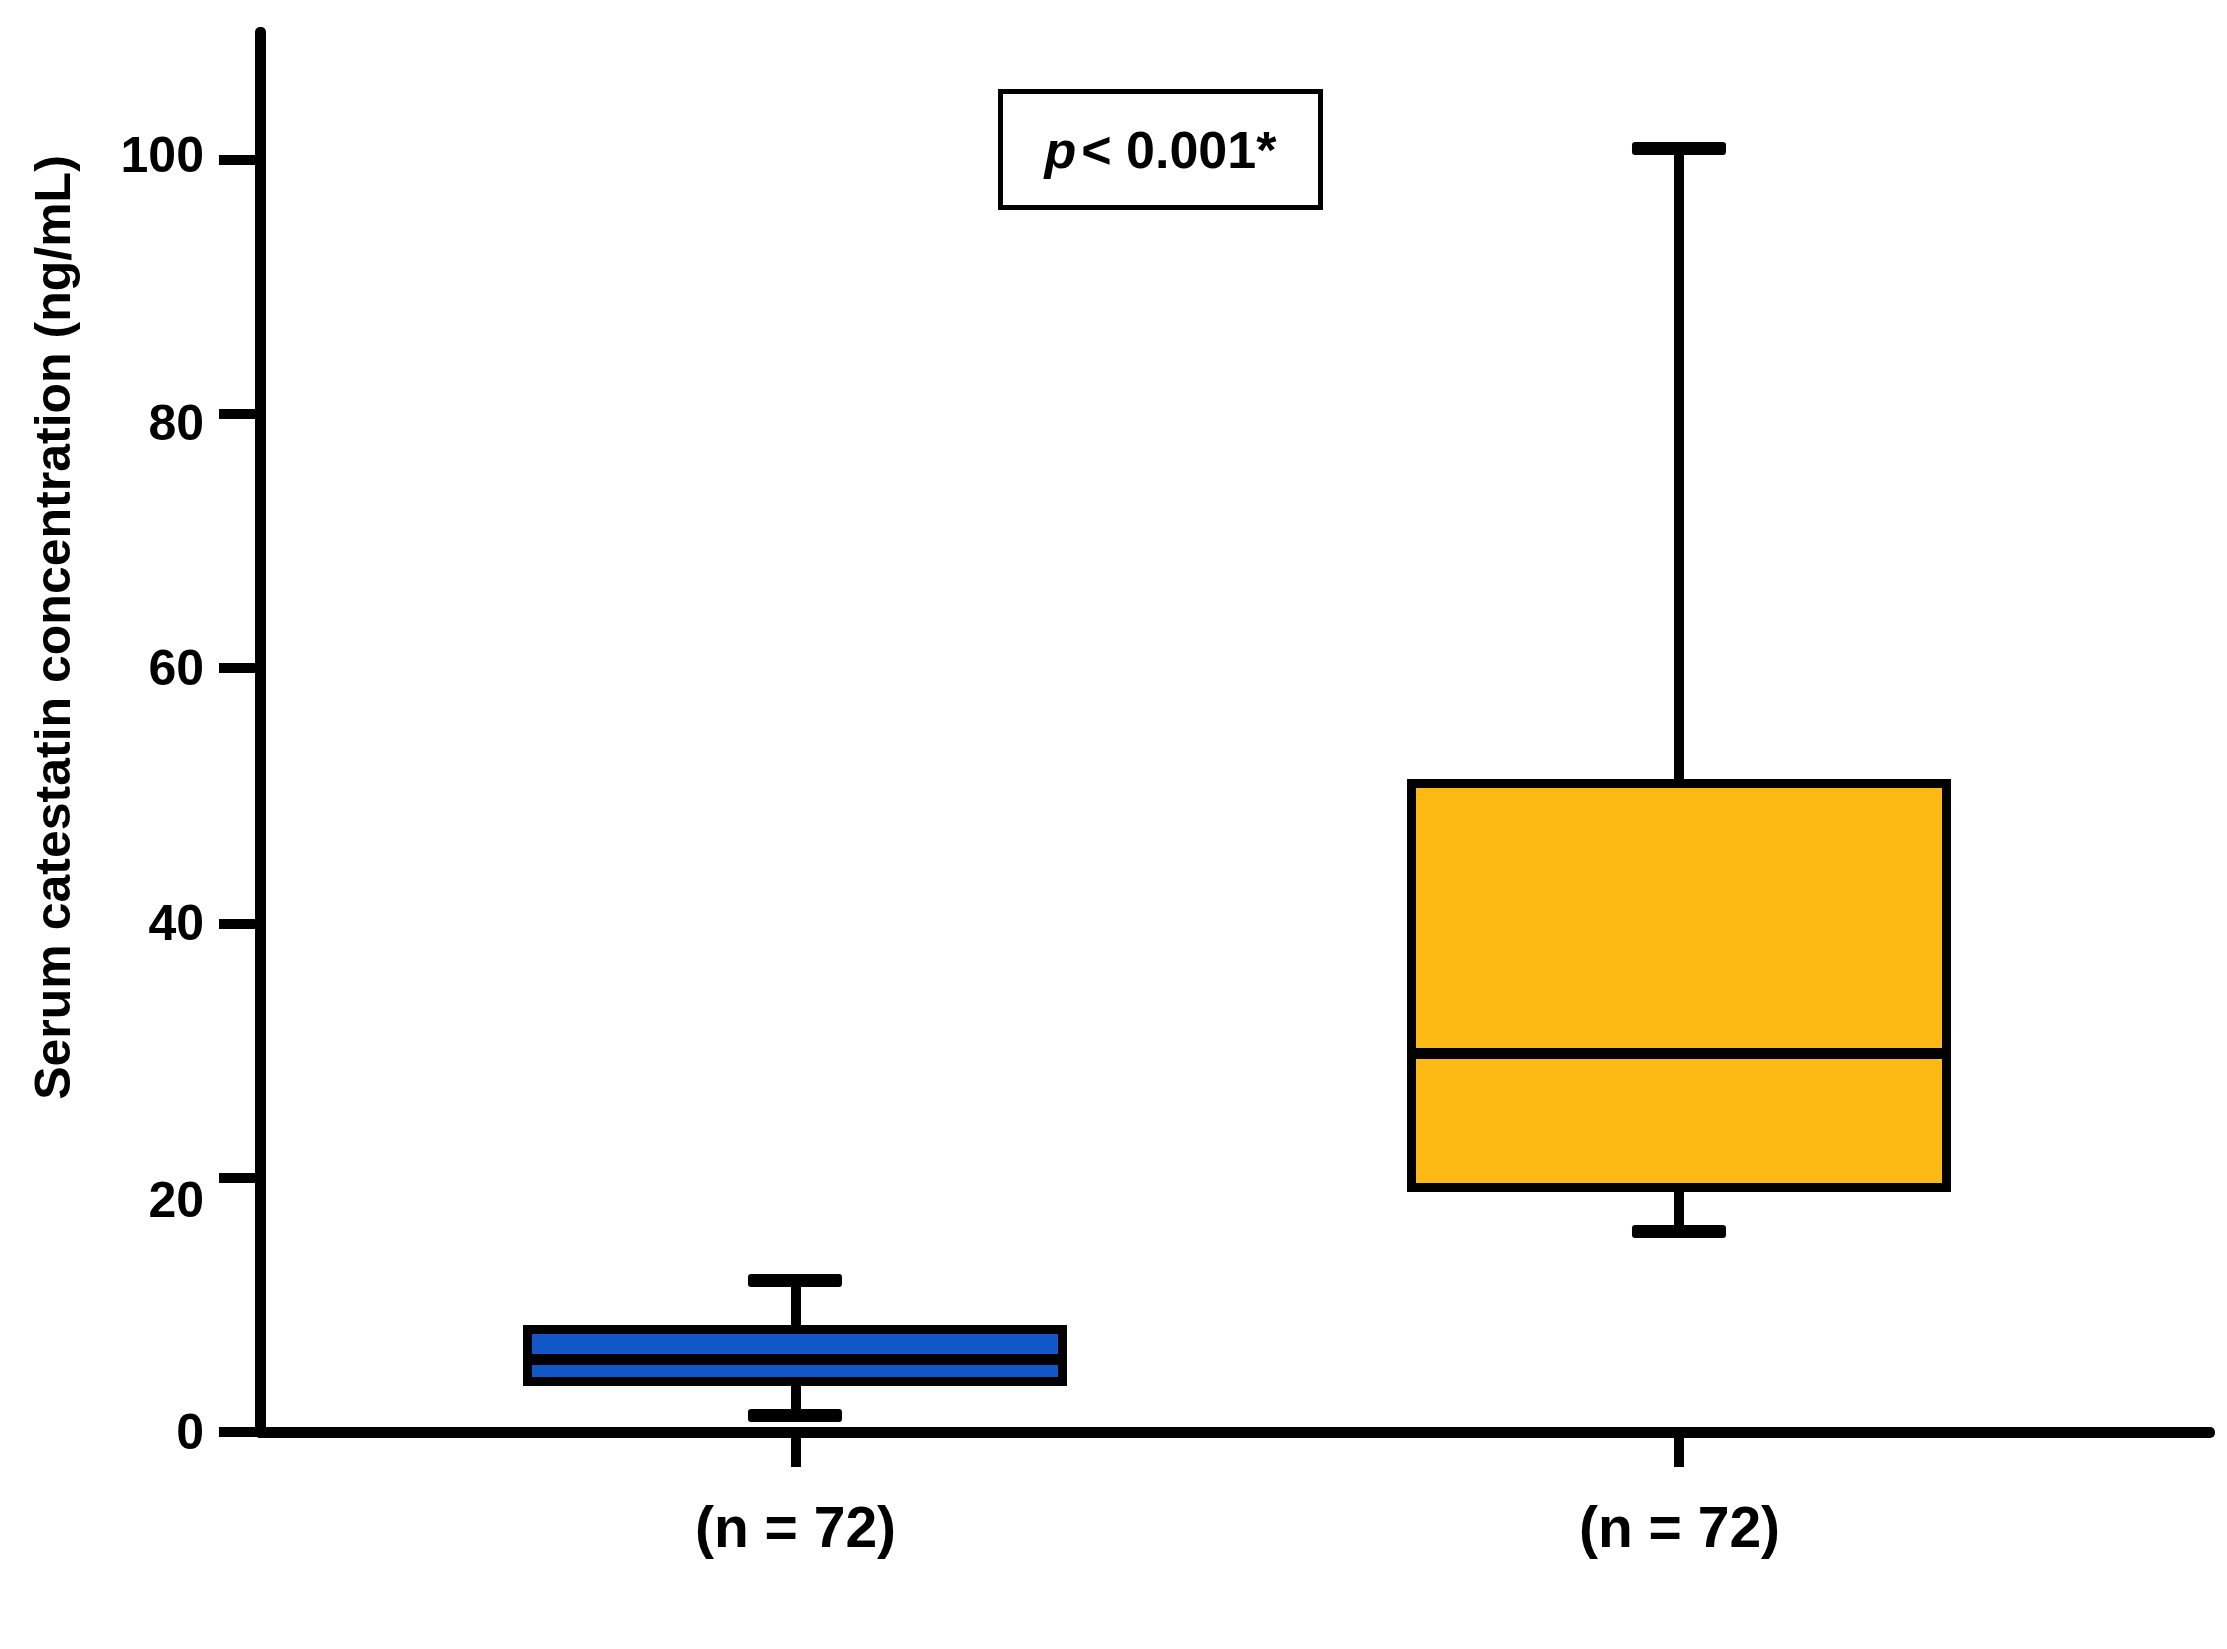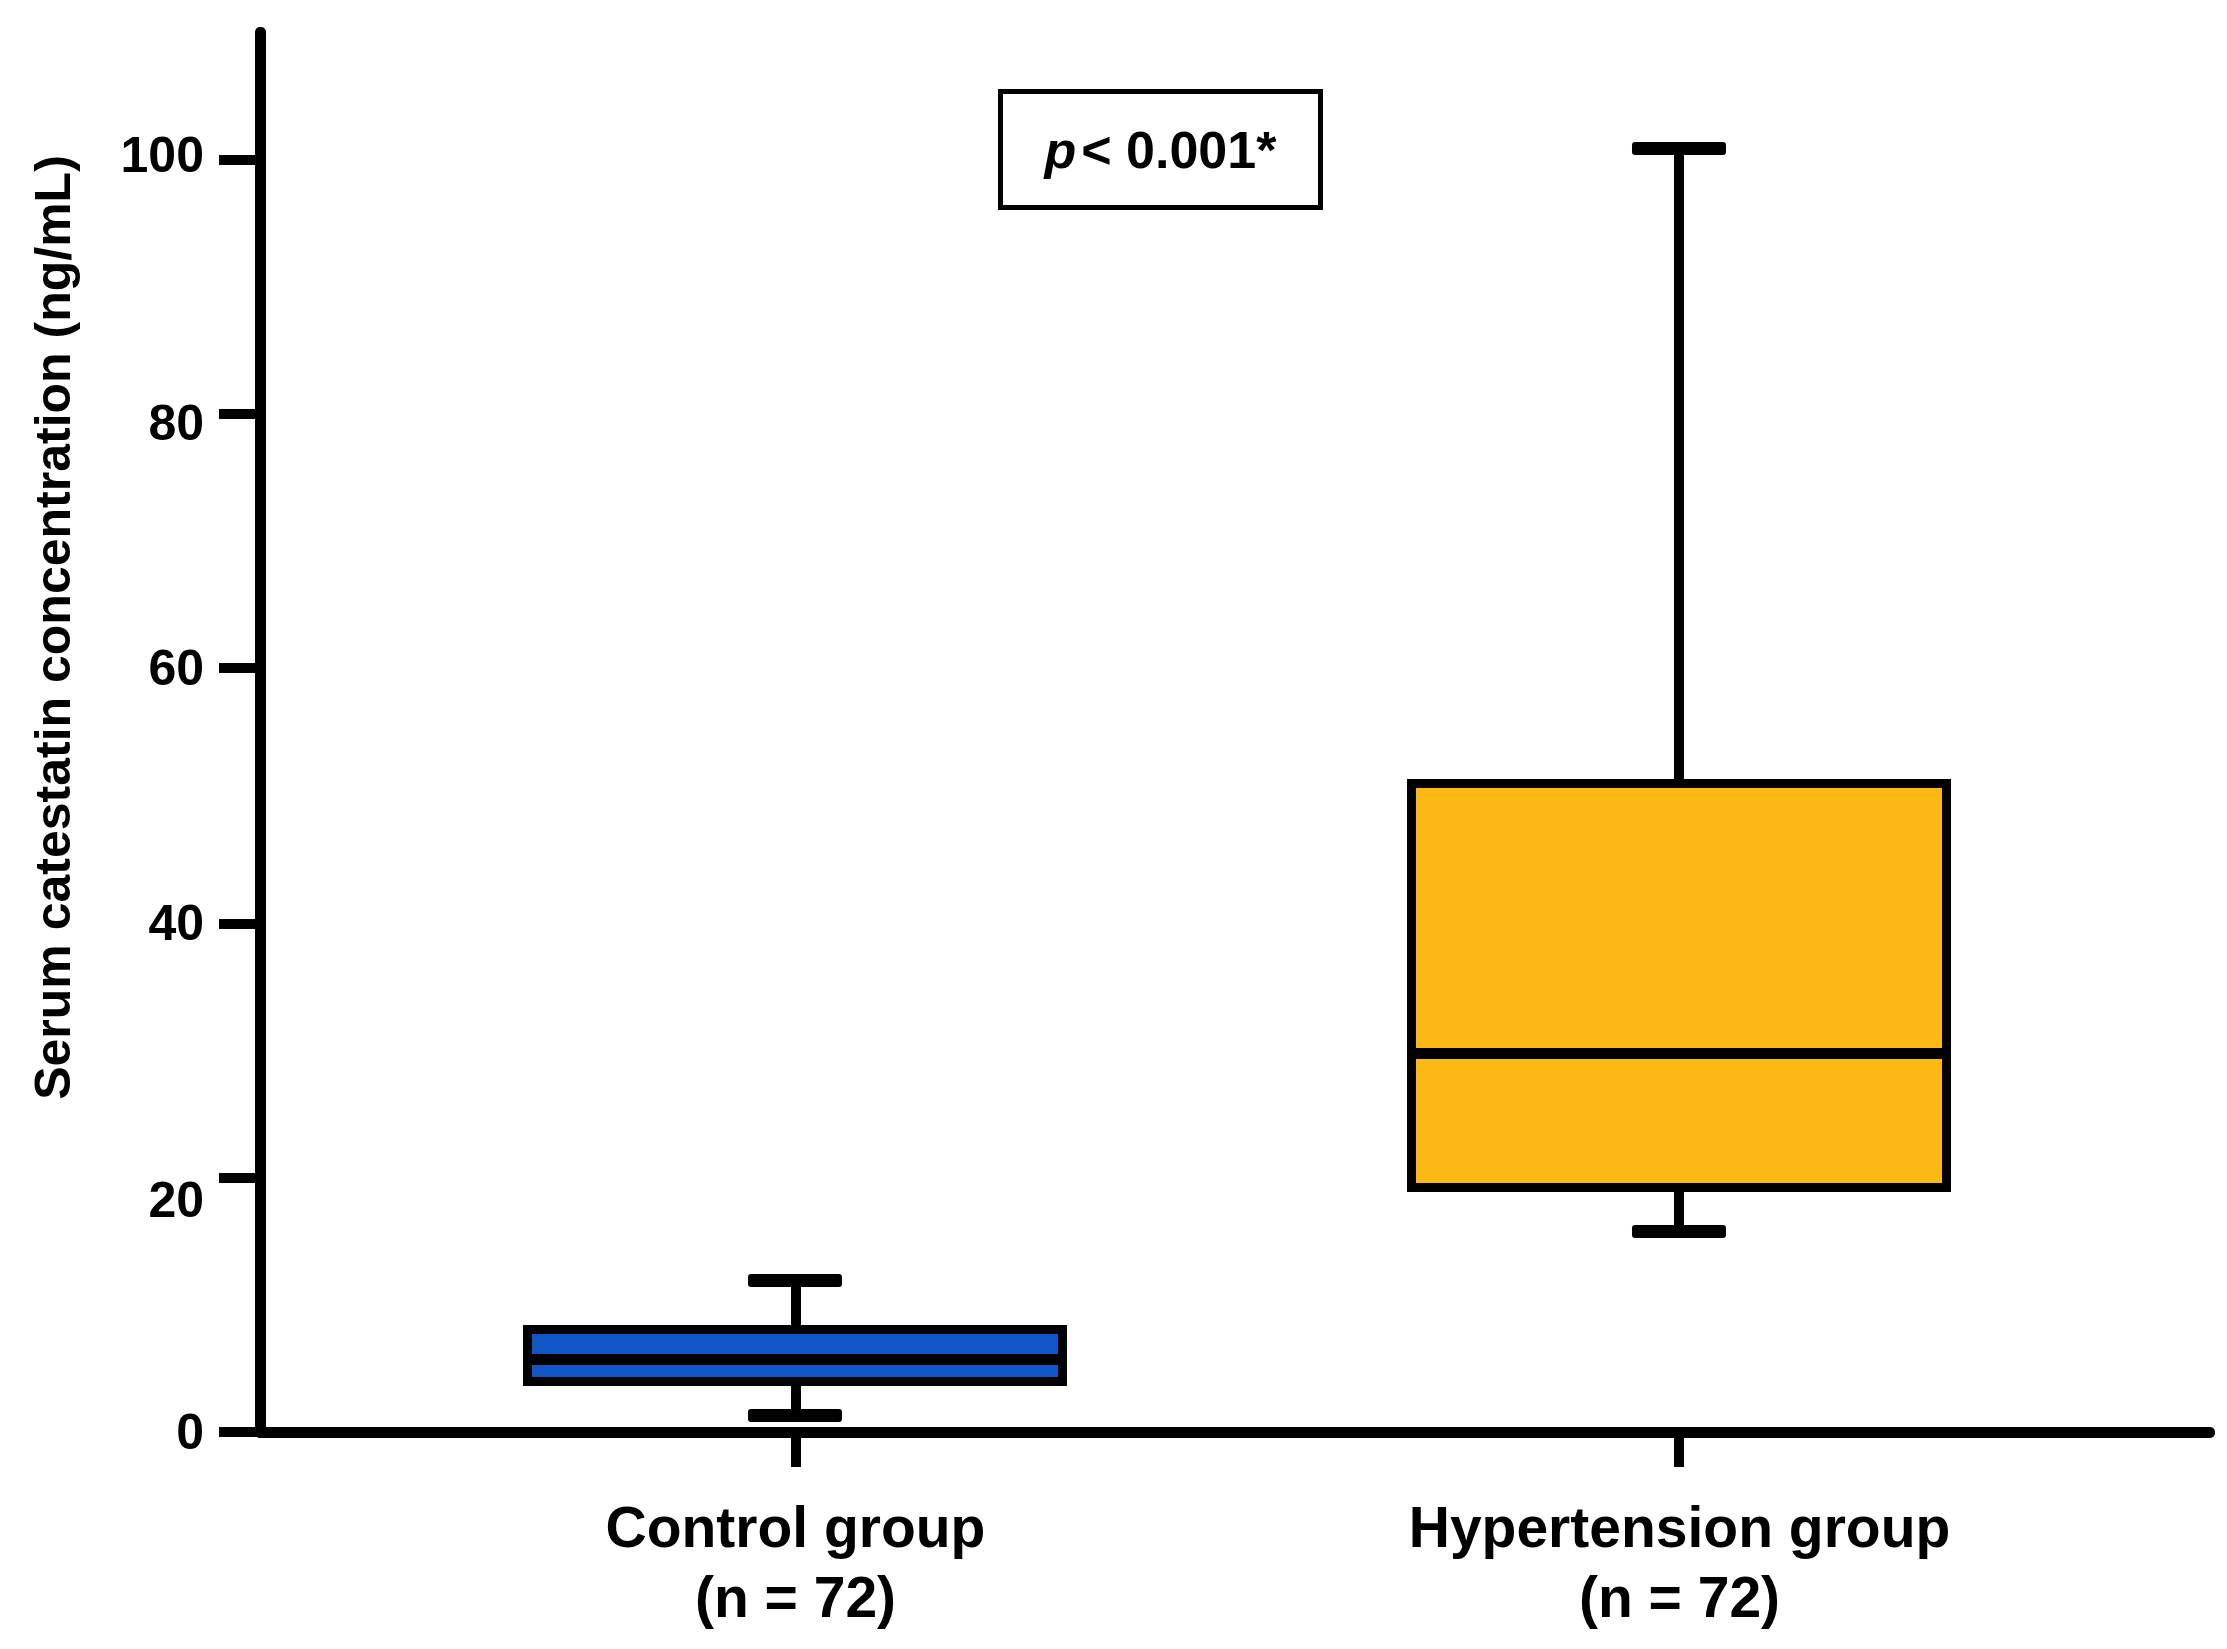--- a/index.html
+++ b/index.html
@@ -68,32 +68,30 @@
       <div class="ytick" style="top: 155px;"></div>
       <div class="yticklabel" style="top: 126px;">100</div>
       <div class="whisker-line" style="left: 791px; top: 1281px; height: 45px;"></div>
       <div class="whisker-cap" style="left: 748px; width: 94px; top: 1274px;"></div>
       <div class="whisker-line" style="left: 791px; top: 1386px; height: 30px;"></div>
       <div class="whisker-cap" style="left: 748px; width: 94px; top: 1409px;"></div>
       <div class="boxrect" style="left: 523px; width: 544px; top: 1325px; height: 61px; background: rgb(17, 87, 200);"></div>
       <div class="medianline" style="left: 523px; width: 544px; top: 1354px;"></div>
       <div class="xtick" style="left: 791px;"></div>
       <div class="grouplabel" style="left: 431px;">
-        <div>Control group</div>
         <div>(n = 72)</div>
       </div>
       <div class="whisker-line" style="left: 1674px; top: 148px; height: 631px;"></div>
       <div class="whisker-cap" style="left: 1632px; width: 94px; top: 142px;"></div>
       <div class="whisker-line" style="left: 1674px; top: 1192px; height: 39px;"></div>
       <div class="whisker-cap" style="left: 1632px; width: 94px; top: 1225px;"></div>
       <div class="boxrect" style="left: 1407px; width: 544px; top: 779px; height: 413px; background: rgb(252, 184, 19);"></div>
       <div class="medianline" style="left: 1407px; width: 544px; top: 1048px;"></div>
       <div class="xtick" style="left: 1674px;"></div>
       <div class="grouplabel" style="left: 1315px;">
-        <div>Hypertension group</div>
         <div>(n = 72)</div>
       </div>
     </div>
 
   <div id="p-box">
     <span class="pit">p</span>
       <span> &lt; 0.001*</span>
   </div>
 </div>
 

